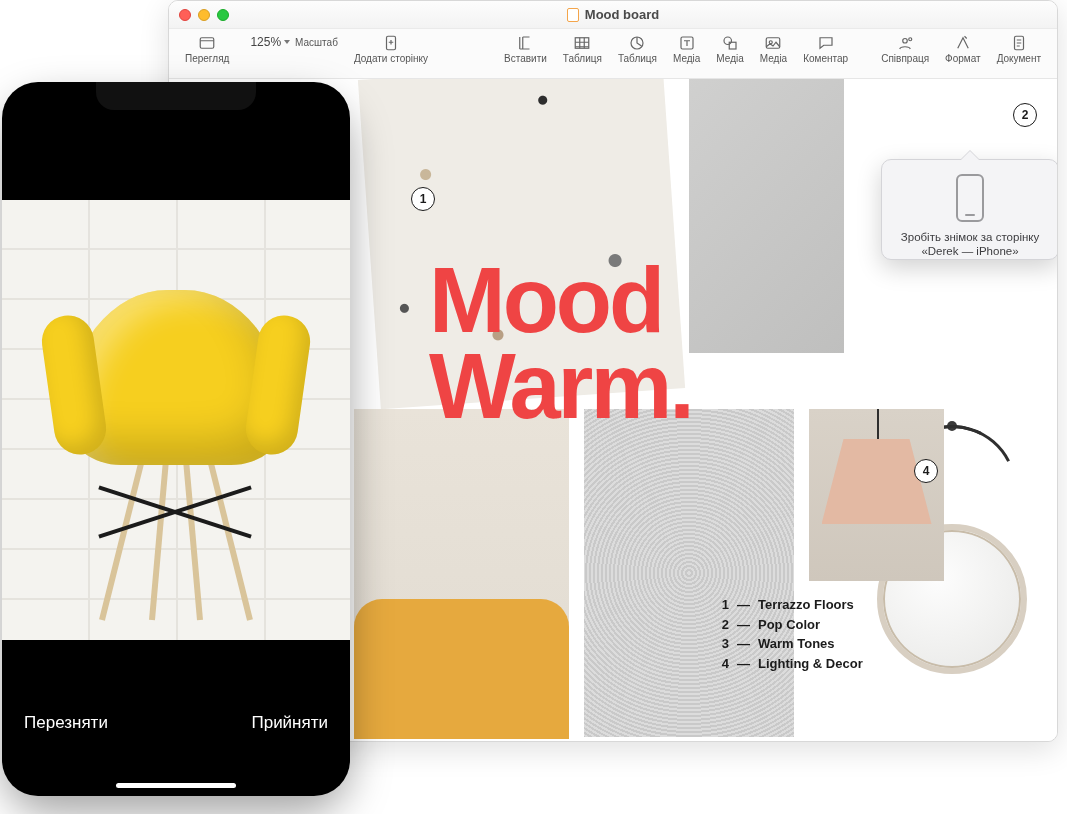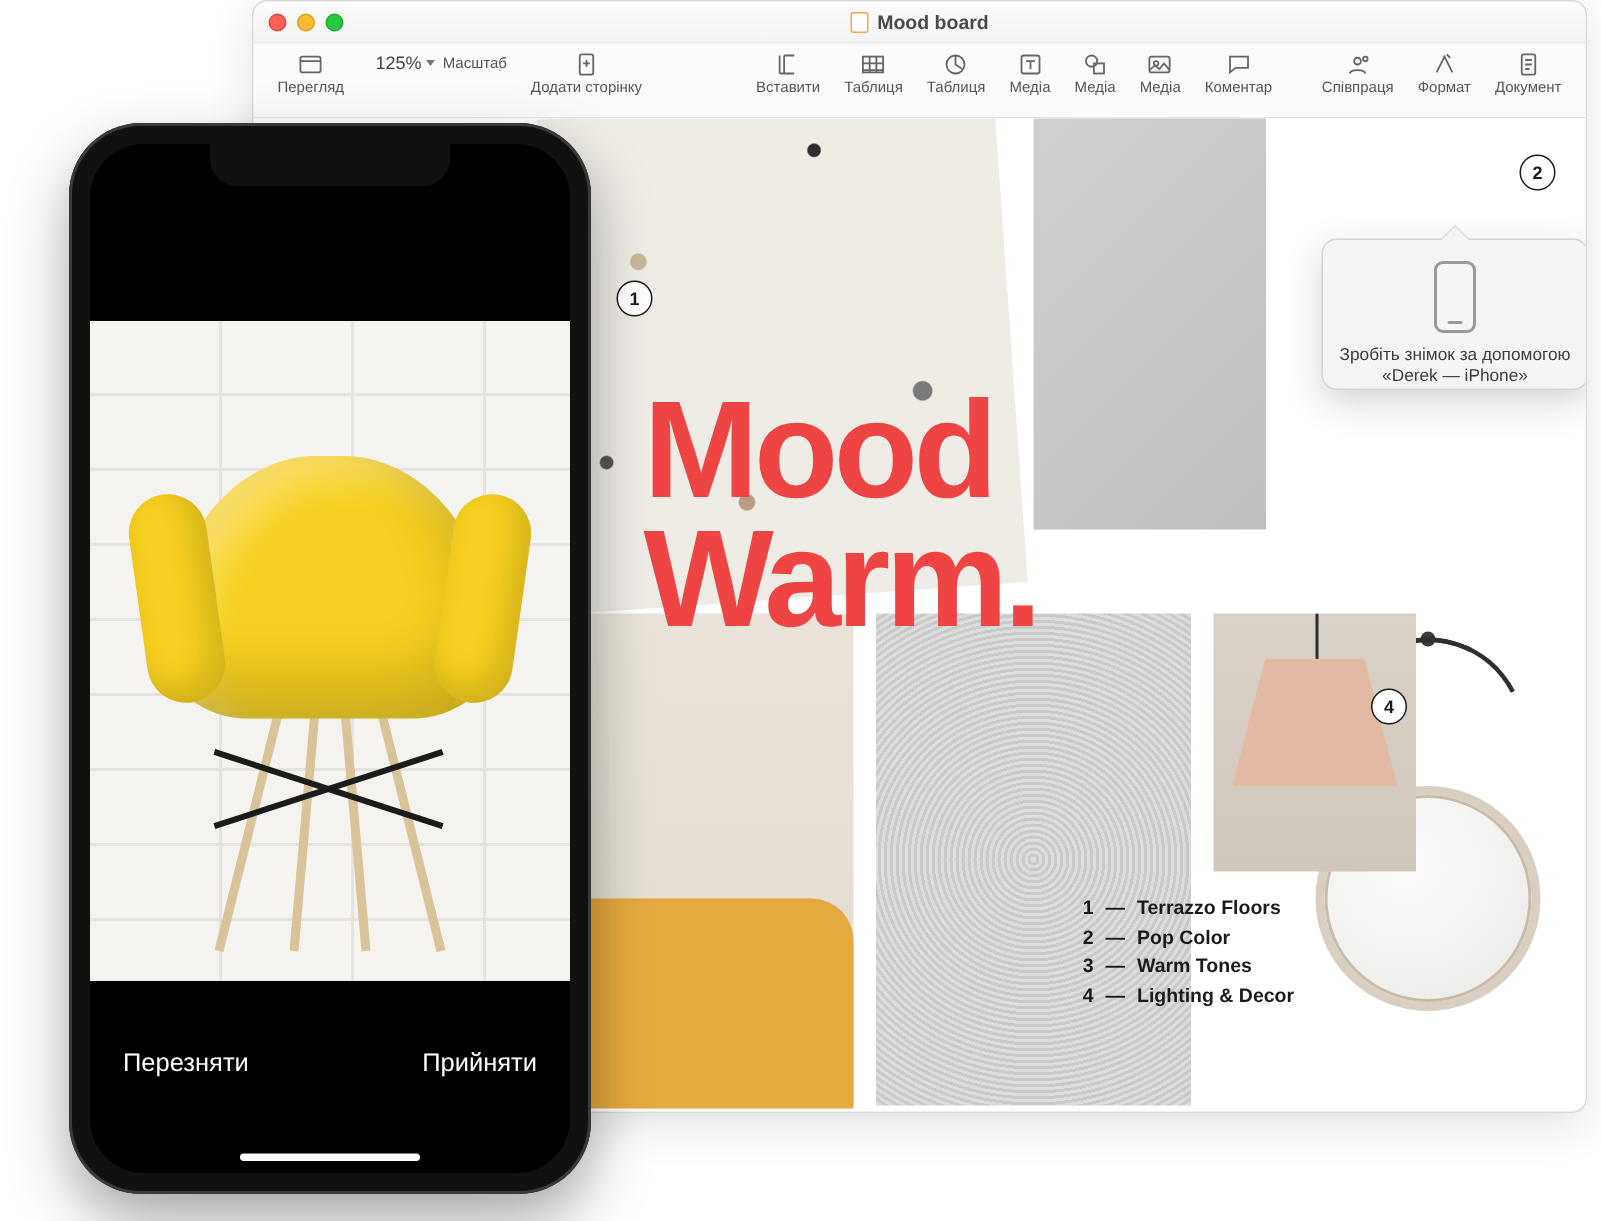--- a/index.html
+++ b/index.html
@@ -216,25 +216,23 @@
     border-radius:0 0 10px 10px;
   }
 
   
   .iphone {
     position:absolute;
     left:2px; top:82px;
     width:348px; height:714px;
     background:#111;
     border-radius:48px;
-    padding:14px;
     box-shadow:
       0 0 0 2px #3a3a3a inset,
       0 18px 40px rgba(0,0,0,.35);
-    margin-left: 44px;
   }
   .iphone .screen {
     width:100%; height:100%;
     background:#000;
     border-radius:36px;
     position:relative;
     overflow:hidden;
   }
   .notch {
     position:absolute; top:0; left:50%; transform:translateX(-50%);
@@ -485,21 +483,21 @@
         </div>
     </div>
 
     <div class="marker m1">1</div>
     <div class="marker m2">2</div>
     <div class="marker m4">4</div>
 
     <div class="popover">
       <div class="ph-icon"></div>
       <div class="ptxt">
-        <span>Зробіть знімок за допомогою</span><br>
+        <span>Зробіть знімок за сторінку</span><br>
         <span>«Derek — iPhone»</span>
       </div>
     </div>
   </div>
 </div>
 
 <div class="iphone">
   <div class="screen">
     <div class="notch"></div>
 

